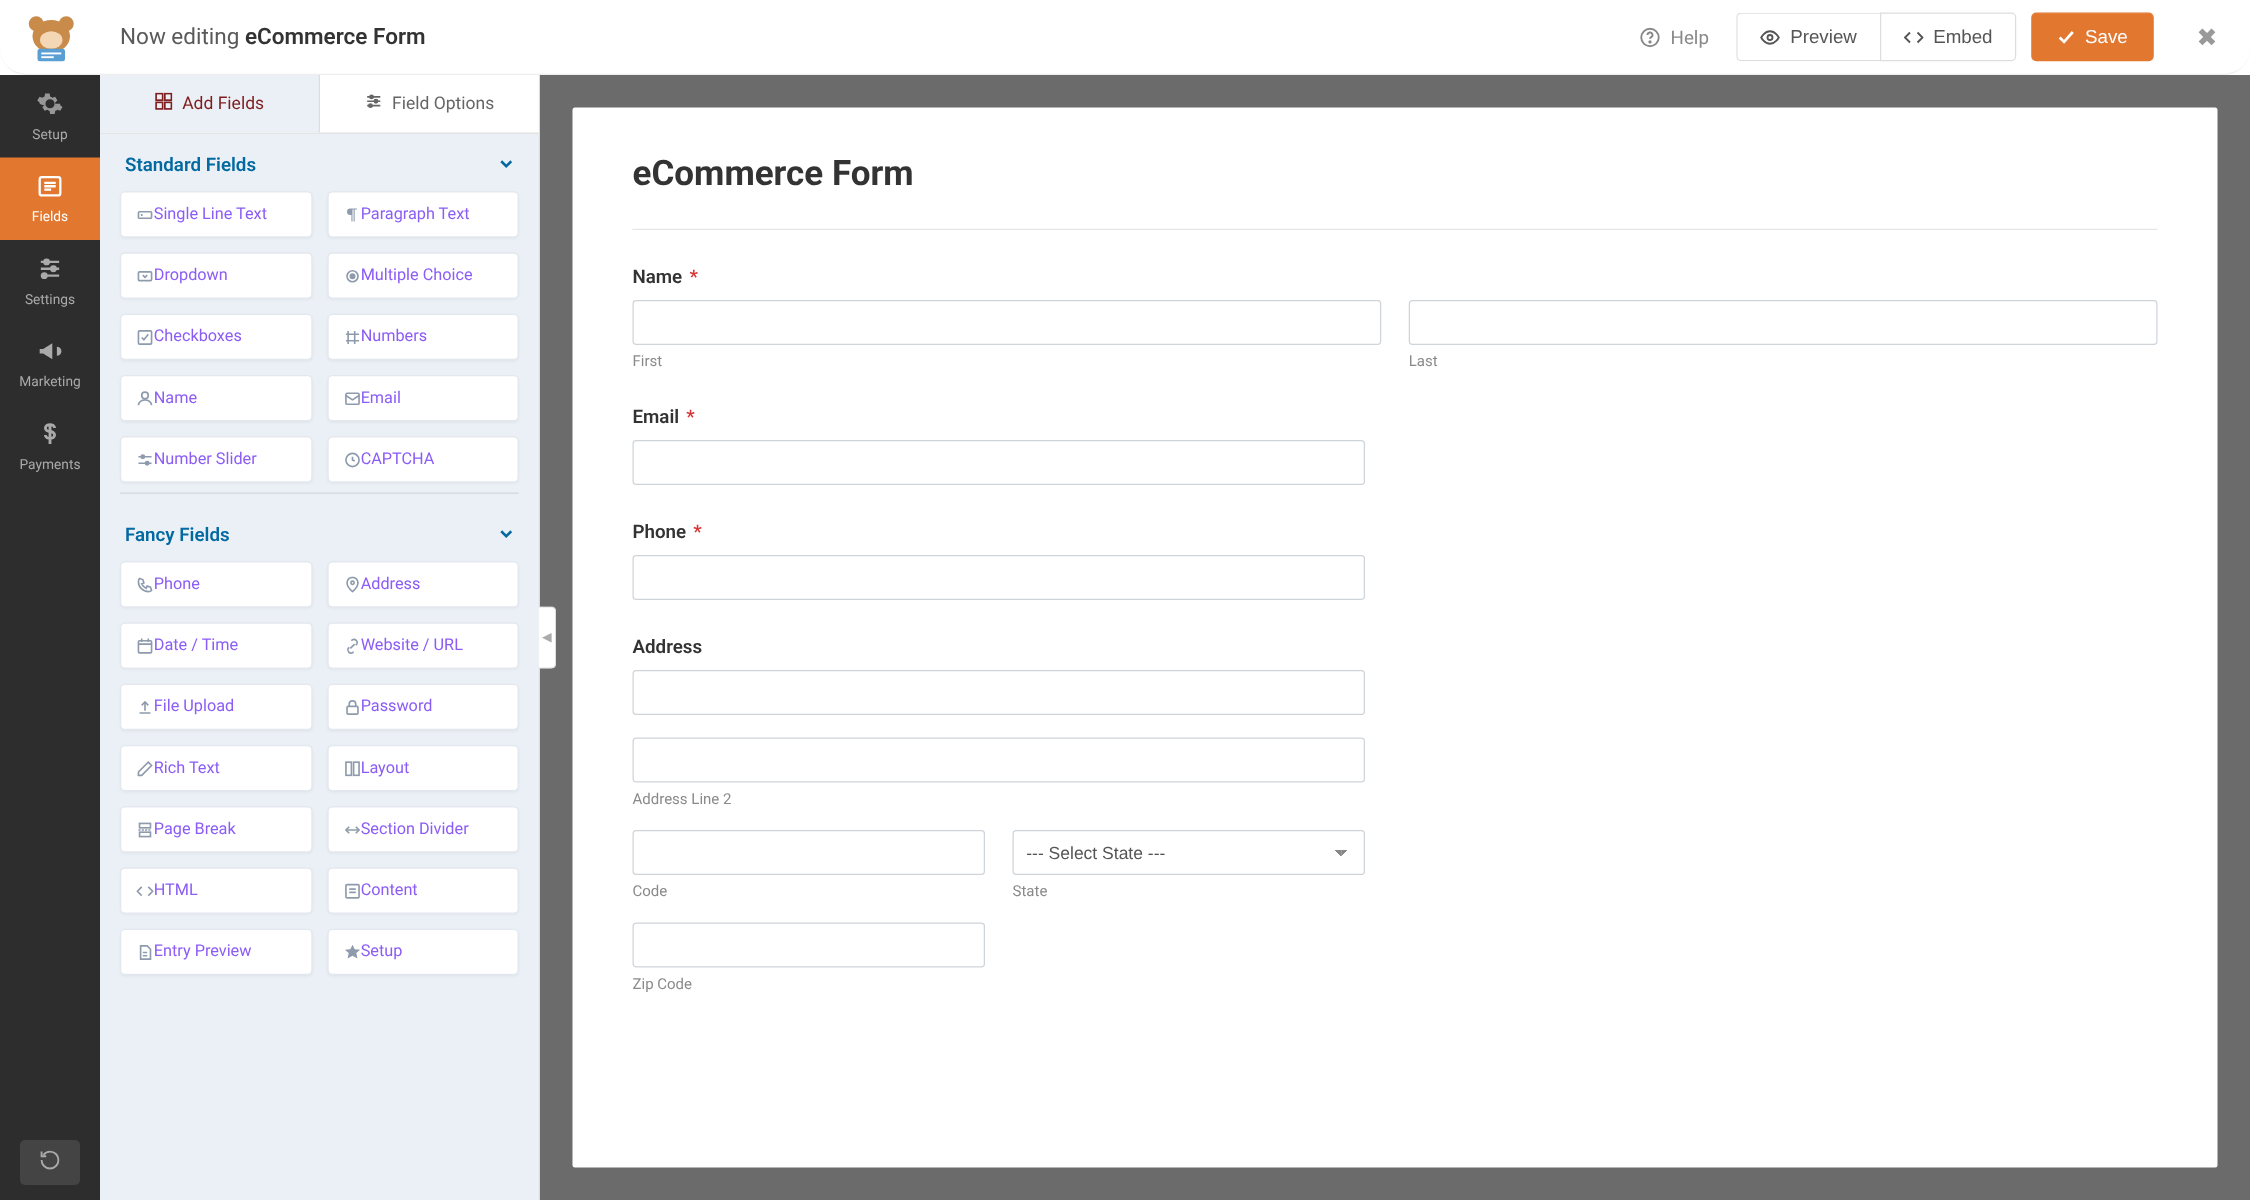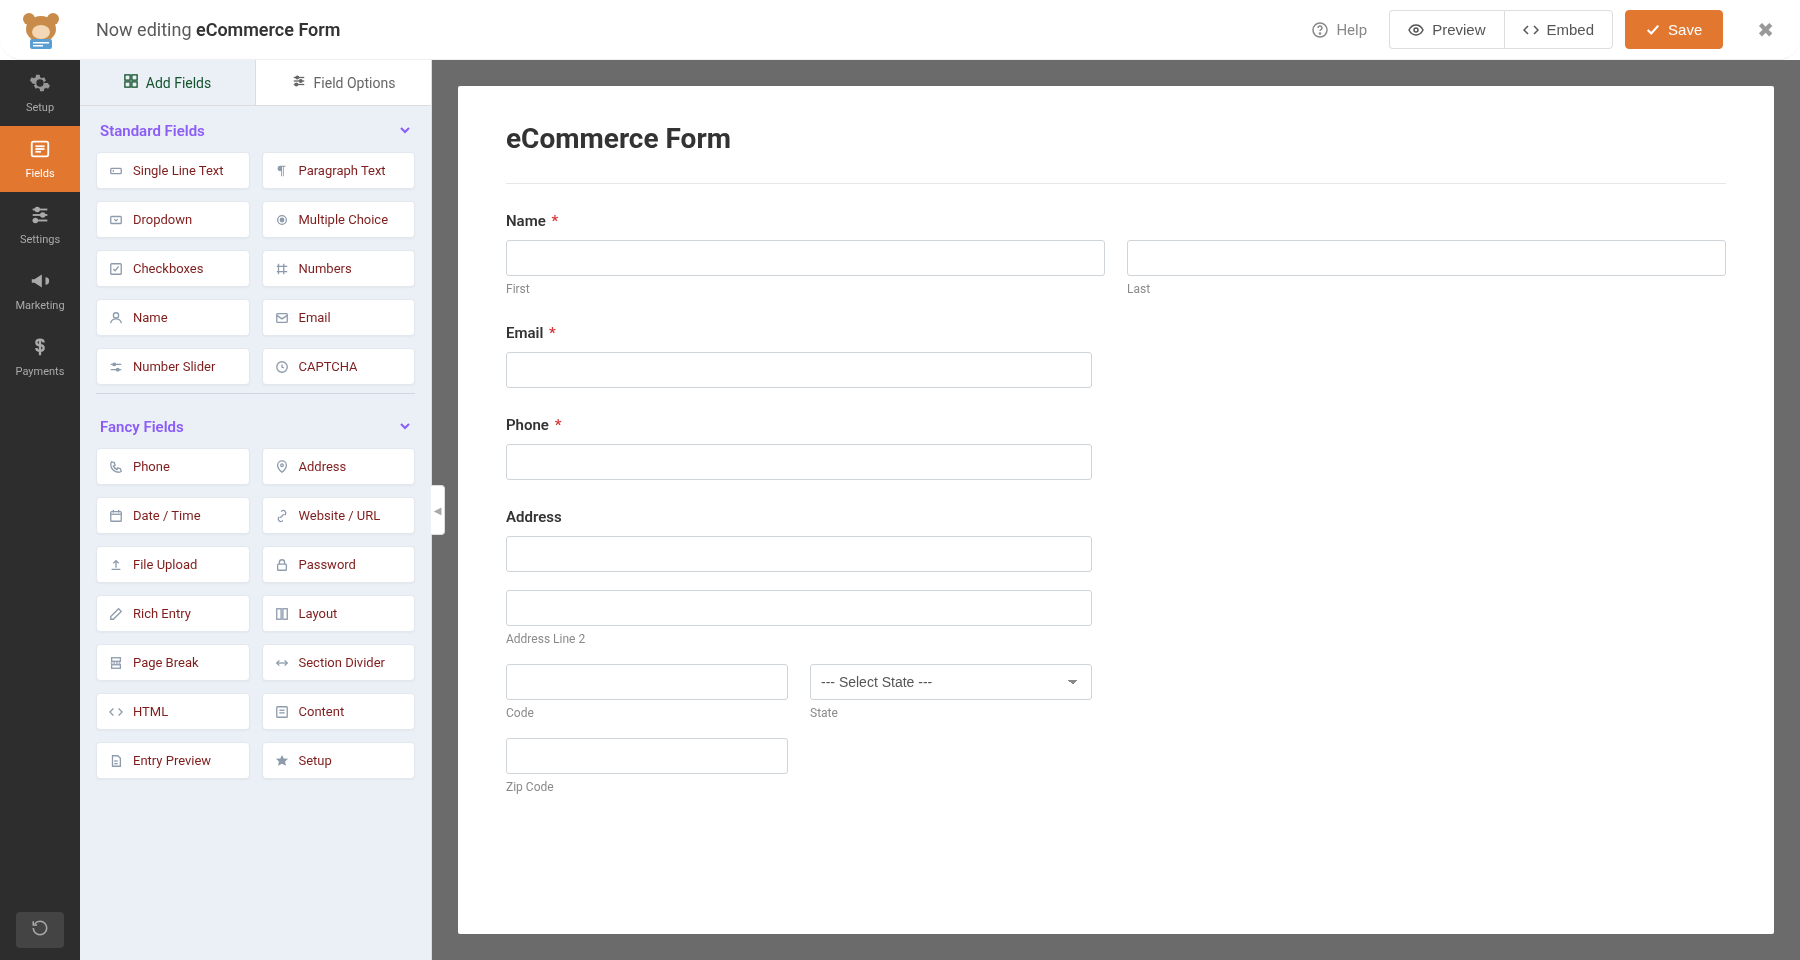--- a/index.html
+++ b/index.html
@@ -24,26 +24,26 @@
 .leftnav { width: 80px; background: #2d2d2d; display: flex; flex-direction: column; justify-content: flex-end; }
 .leftnav-item { display: flex; flex-direction: column; align-items: center; justify-content: center; height: 66px; color: #aaa; font-size: 11px; cursor: pointer; gap: 4px; }
 .leftnav-item.active { background: #e27730; color: #fff; }
 .leftnav-item svg { width: 22px; height: 22px; }
 .leftnav-spacer { flex: 1; }
 .leftnav-undo { width: 48px; height: 36px; margin: 12px auto; background: #444; border-radius: 4px; display: flex; align-items: center; justify-content: center; color: #aaa; }
 
 .sidebar { width: 352px; background: #ebf0f6; display: flex; flex-direction: column; border-right: 1px solid #ddd; position: relative; }
 .sidebar-tabs { display: flex; background: #fff; border-bottom: 1px solid #ddd; }
 .sidebar-tab { flex: 1; padding: 14px 0; text-align: center; font-size: 14px; color: #666; cursor: pointer; display: flex; align-items: center; justify-content: center; gap: 8px; }
-.sidebar-tab.active { background: #ebf0f6; color: #14532d; border-right: 1px solid #ddd; }
+.sidebar-tab.active { background: #ebf0f6; color: #7f1d1d; border-right: 1px solid #ddd; }
 .sidebar-content { flex: 1; overflow-y: auto; padding: 0 16px 20px; }
-.panel-header { display: flex; align-items: center; justify-content: space-between; padding: 16px 4px 12px; font-size: 15px; font-weight: 600; color: #8b5cf6; cursor: pointer; }
+.panel-header { display: flex; align-items: center; justify-content: space-between; padding: 16px 4px 12px; font-size: 15px; font-weight: 600; color: #0369a1; cursor: pointer; }
 .panel-divider { height: 1px; background: #d0d7de; margin: 8px 0; }
 .field-grid { display: grid; grid-template-columns: 1fr 1fr; gap: 12px; }
-.field-btn { display: flex; align-items: center; gap: 10px; padding: 10px 12px; background: #fff; border: 1px solid #e3e8ee; border-radius: 4px; font-size: 13px; color: #7f1d1d; cursor: pointer; box-shadow: 0 1px 2px rgba(0,0,0,0.04); }
+.field-btn { display: flex; align-items: center; padding: 10px 12px; background: #fff; border: 1px solid #e3e8ee; border-radius: 4px; font-size: 13px; color: #8b5cf6; cursor: pointer; box-shadow: 0 1px 2px rgba(0,0,0,0.04); }
 .field-btn .ficon { width: 14px; height: 14px; color: #8e9bac; flex-shrink: 0; }
 
 .collapse-handle { position: absolute; right: -14px; top: 50%; transform: translateY(-50%); width: 14px; height: 50px; background: #fff; border: 1px solid #ddd; border-left: none; border-radius: 0 4px 4px 0; display: flex; align-items: center; justify-content: center; color: #aaa; cursor: pointer; font-size: 10px; }
 
 .canvas { flex: 1; background: #6b6b6b; padding: 26px; overflow-y: auto; }
 .form-surface { background: #fff; border-radius: 2px; padding: 36px 48px 60px; min-height: 100%; }
 .form-title { font-size: 28px; font-weight: 700; color: #333; padding-bottom: 28px; border-bottom: 1px solid #e7e7e7; margin-bottom: 28px; }
 .form-row { margin-bottom: 28px; }
 .form-label { font-size: 15px; font-weight: 600; color: #333; margin-bottom: 10px; display: block; }
 .req { color: #d63638; margin-left: 2px; }
@@ -325,21 +325,21 @@
             <span class="ficon"><svg viewBox="0 0 16 16" fill="none" stroke="currentColor" stroke-width="1.5">
                 <rect x="3" y="7" width="10" height="7" rx="1"></rect>
                 <path d="M5 7V5a3 3 0 016 0v2"></path>
               </svg></span>
             <span>Password</span>
           </div>
         <div class="field-btn">
             <span class="ficon"><svg viewBox="0 0 16 16" fill="none" stroke="currentColor" stroke-width="1.5">
                 <path d="M11 2l3 3-9 9H2v-3z"></path>
               </svg></span>
-            <span>Rich Entry</span>
+            <span>Rich Text</span>
           </div>
         <div class="field-btn">
             <span class="ficon"><svg viewBox="0 0 16 16" fill="none" stroke="currentColor" stroke-width="1.5">
                 <rect x="2" y="2" width="5" height="12"></rect>
                 <rect x="9" y="2" width="5" height="12"></rect>
               </svg></span>
             <span>Layout</span>
           </div>
         <div class="field-btn">
             <span class="ficon"><svg viewBox="0 0 16 16" fill="none" stroke="currentColor" stroke-width="1.5">

